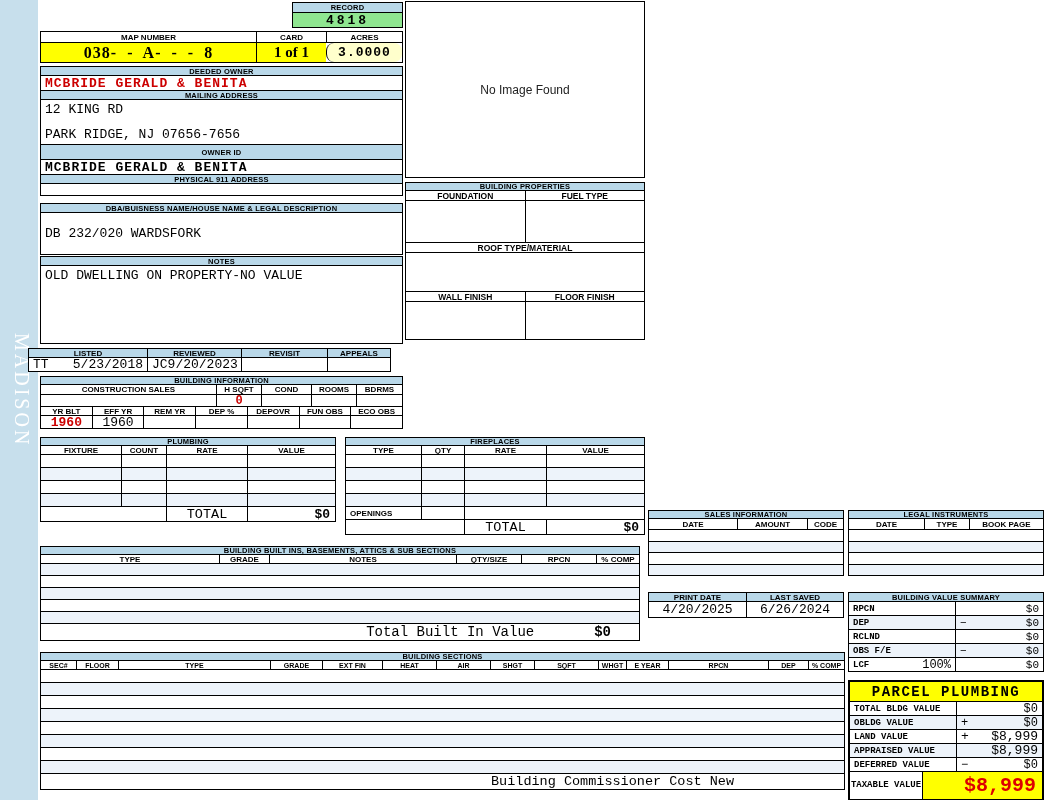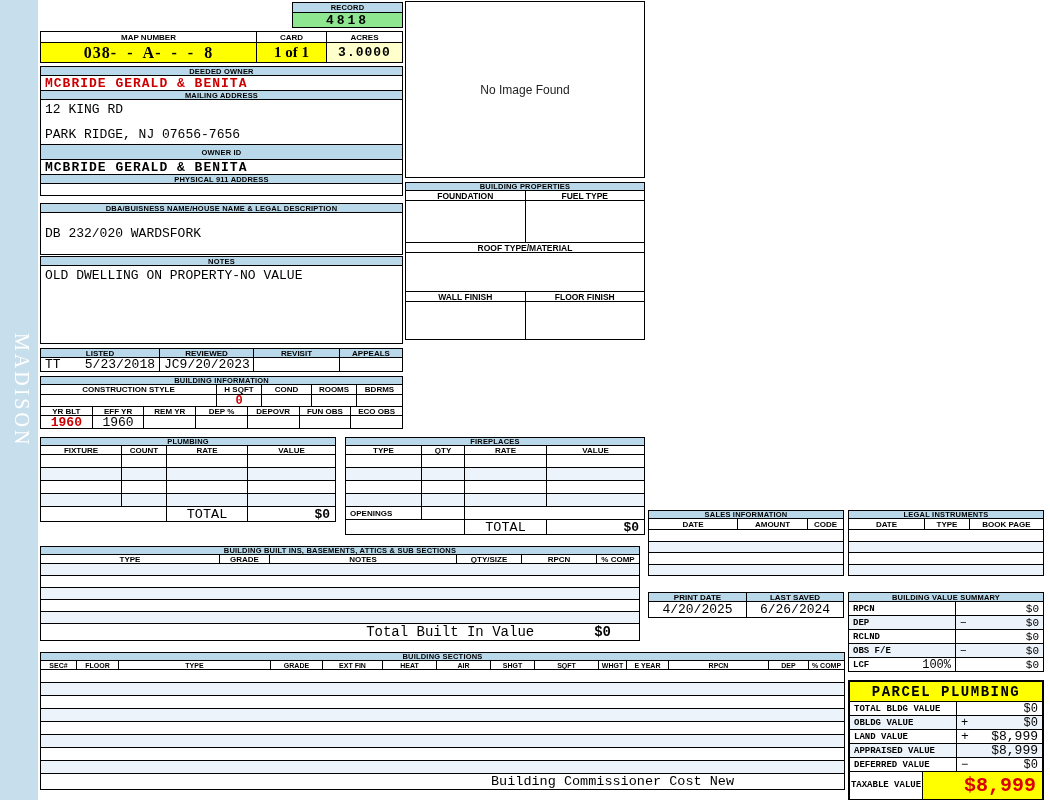--- a/index.html
+++ b/index.html
@@ -35,21 +35,21 @@
   .countybox{left:40px;top:2px;width:249px;height:27px;border:1px solid #000;background:#fff;text-align:center;}
   .countytitle{font-size:16px;font-weight:bold;line-height:17px;}
   .countysub{font-size:7px;line-height:8px;}
   .recordbox{left:292px;top:2px;width:111px;height:27px;}
   .recordval{height:16px;background:#8fe690;border:1px solid #000;display:flex;align-items:center;justify-content:center;
              font-weight:bold;font-size:13px;letter-spacing:3px;}
 
   
   .mapT .c:nth-child(1){width:215px;}.mapT .c:nth-child(2){width:70px;}.mapT .c:nth-child(3){flex:1;}
   .yellow{background:#ffff00;}
-  .cream{background:#ffffcc;}
+  .cream{background:#ffffcc;border-radius:8px;}
   .mapnum{font-size:16px;font-weight:bold;word-spacing:5px;letter-spacing:1px;}
   .cardval{font-size:15px;font-weight:bold;}
   .acresval{font-size:13px;font-weight:bold;letter-spacing:1px;}
 
   
   .visT .c:nth-child(1){width:118px;}.visT .c:nth-child(2){width:94px;}
   .visT .c:nth-child(3){width:86px;}.visT .c:nth-child(4){flex:1;}
   .visT.hdr .c{background:#b9d8e9;}
 
   
@@ -155,21 +155,21 @@
       </div>
   </div>
 
   <div class="abs stack" style="left:40px;top:256px;width:363px;">
     <div class="bar" style="height:10px">NOTES</div>
     <div style="height:79px;border:1px solid #000;background:#fff;padding:2px 4px;">
       <div class="mono v">OLD DWELLING ON PROPERTY-NO VALUE</div>
     </div>
   </div>
 
-  <div class="abs stack" style="left:40px;top:348px;width:363px;">
+  <div class="abs stack" style="left:28px;top:348px;width:363px;">
     <div class="frow visT hdr" style="height:10px">
       <div class="c ch" style="background:#b9d8e9">LISTED</div>
       <div class="c ch" style="background:#b9d8e9">REVIEWED</div>
       <div class="c ch" style="background:#b9d8e9">REVISIT</div>
       <div class="c ch" style="background:#b9d8e9">APPEALS</div>
     </div>
     <div class="frow visT" style="height:15px">
       <div class="c between mono v">
         <span>TT</span>
         <span>5/23/2018</span>
@@ -179,21 +179,21 @@
         <span>9/20/2023</span>
       </div>
       <div class="c mono v"></div>
       <div class="c mono v"></div>
     </div>
   </div>
 
   <div class="abs stack" style="left:40px;top:376px;width:363px;">
     <div class="bar" style="height:9px">BUILDING INFORMATION</div>
     <div class="frow biA" style="height:11px">
-      <div class="c ch">CONSTRUCTION STYLE</div>
+      <div class="c ch">CONSTRUCTION SALES</div>
       <div class="c ch">H SQFT</div>
       <div class="c ch">COND</div>
       <div class="c ch">ROOMS</div>
       <div class="c ch">BDRMS</div>
     </div>
     <div class="frow biA" style="height:13px">
       <div class="c"></div>
       <div class="c mono bold red" style="font-size:12px">0</div>
       <div class="c"></div>
       <div class="c"></div>

